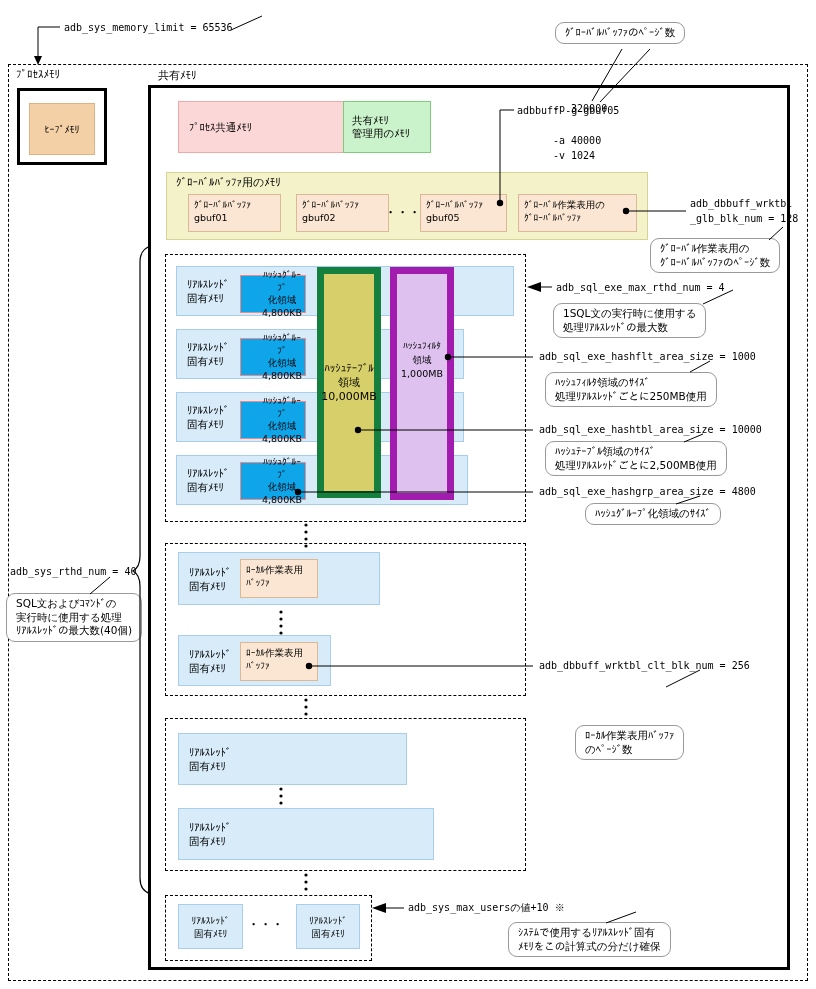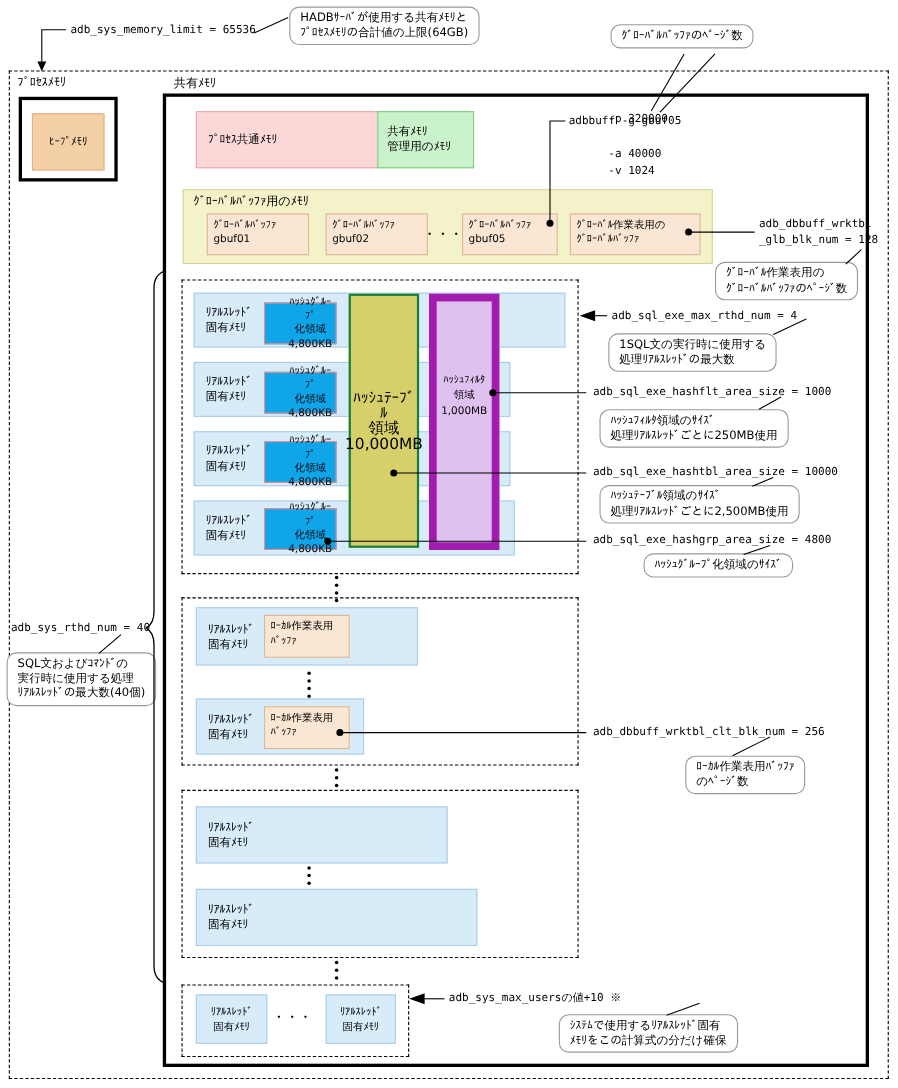--- a/index.html
+++ b/index.html
@@ -19,44 +19,40 @@
   .tanbox{position:absolute;background:#FAE6D2;border:1px solid #DBB896;
           font-size:9.5px;line-height:13px;padding:3px 5px;box-sizing:border-box;}
   .heapbox{position:absolute;background:#F4D0A6;border:1px solid #E0B184;
            display:flex;align-items:center;justify-content:center;font-size:10px;}
   .bluerow{position:absolute;background:#D7EBF9;border:1px solid #A9CEE9;
            display:flex;flex-direction:column;justify-content:center;
            padding-left:10px;box-sizing:border-box;font-size:10.5px;line-height:14px;}
   .pinkstrong{position:absolute;background:#0ea5e9;border:1px solid #EE8A8A;
            display:flex;flex-direction:column;justify-content:center;align-items:center;
            font-size:9.5px;line-height:12.5px;text-align:center;box-sizing:border-box;z-index:3;padding-left:18px;}
-  .khakicol{position:absolute;background:#D7D06A;border:2px solid #15803d;
+  .khakicol{position:absolute;background:#D7D06A;border:7px solid #15803d;
            display:flex;flex-direction:column;justify-content:center;align-items:center;
-           font-size:14px;line-height:14px;text-align:center;box-sizing:border-box;
+           font-size:11px;line-height:14px;text-align:center;box-sizing:border-box;
            z-index:2;}
   .purplecol{position:absolute;background:#DEC1EF;border:7px solid #a21caf;
            display:flex;flex-direction:column;justify-content:center;align-items:center;
            font-size:9.5px;line-height:14px;text-align:center;box-sizing:border-box;
            padding-bottom:48px;z-index:2;}
   .bluecell{position:absolute;background:#D7EBF9;border:1px solid #A9CEE9;
            display:flex;flex-direction:column;justify-content:center;align-items:center;
            font-size:9.5px;line-height:13px;text-align:center;box-sizing:border-box;}
   .hdots{position:absolute;font-size:11px;font-weight:bold;letter-spacing:1px;}
   svg.overlay{position:absolute;left:0;top:0;z-index:8;pointer-events:none;}
 </style>
 </head>
 <body>
 
 <div class="canvas">
 
   <div class="param" style="left:64px;top:20px;">adb_sys_memory_limit = 65536</div>
-  <div class="bubble" style="left:263px;top:6px;">
-    <div>HADBｻｰﾊﾞが使用する共有ﾒﾓﾘと</div>
-    <div>ﾌﾟﾛｾｽﾒﾓﾘの合計値の上限(64GB)</div>
-  </div>
   <div class="bubble" style="left:555px;top:22px;">
     <div>ｸﾞﾛｰﾊﾞﾙﾊﾞｯﾌｧのﾍﾟｰｼﾞ数</div>
   </div>
 
   <div class="dashedbox" style="left:8px;top:64px;width:798px;height:915px;"></div>
 
   <div class="lbl" style="left:16px;top:68px;">ﾌﾟﾛｾｽﾒﾓﾘ</div>
   <div class="thick" style="left:17px;top:88px;width:84px;height:71px;"></div>
   <div class="heapbox" style="left:29px;top:103px;width:64px;height:50px;">
     <span>ﾋｰﾌﾟﾒﾓﾘ</span>
@@ -192,21 +188,21 @@
   </div>
   <div class="bluerow" style="left:178px;top:635px;width:153px;height:51px;">
     <span>ﾘｱﾙｽﾚｯﾄﾞ</span>
     <span>固有ﾒﾓﾘ</span>
   </div>
   <div class="tanbox" style="left:240px;top:642px;width:78px;height:39px;z-index:3;">
     <div>ﾛｰｶﾙ作業表用</div>
     <div>ﾊﾞｯﾌｧ</div>
   </div>
   <div class="param" style="left:539px;top:658px;">adb_dbbuff_wrktbl_clt_blk_num = 256</div>
-  <div class="bubble" style="left:575px;top:687px;margin-left:48px;">
+  <div class="bubble" style="left:575px;top:725px;">
     <div>ﾛｰｶﾙ作業表用ﾊﾞｯﾌｧ</div>
     <div>のﾍﾟｰｼﾞ数</div>
   </div>
 
   <div class="dashedbox" style="left:165px;top:718px;width:359px;height:151px;"></div>
   <div class="bluerow" style="left:178px;top:733px;width:229px;height:52px;">
     <span>ﾘｱﾙｽﾚｯﾄﾞ</span>
     <span>固有ﾒﾓﾘ</span>
   </div>
   <div class="bluerow" style="left:178px;top:808px;width:256px;height:52px;">

